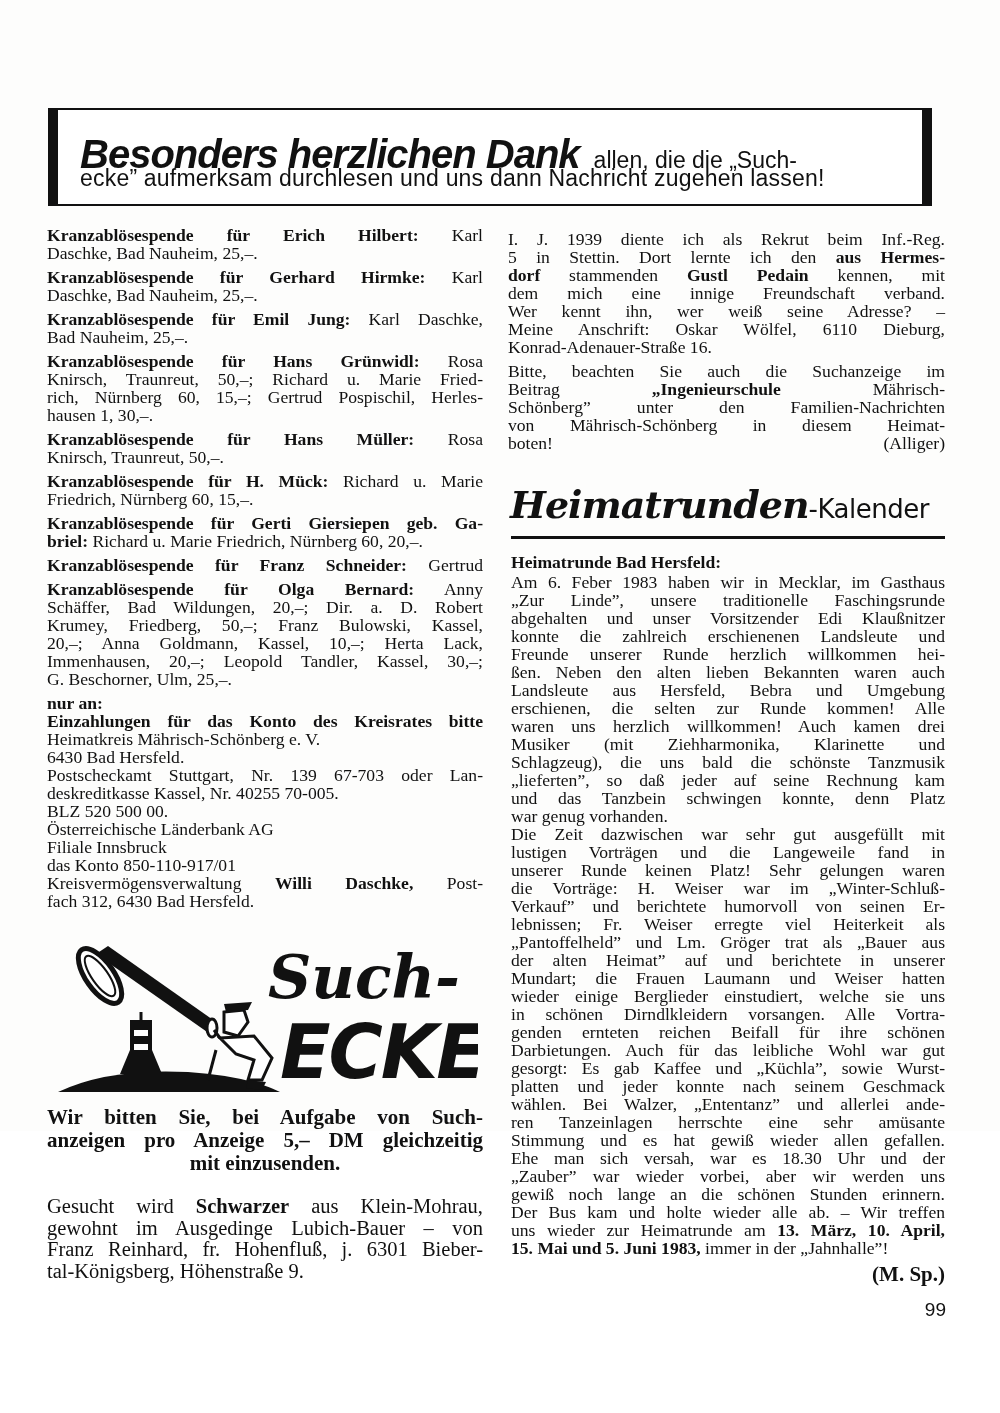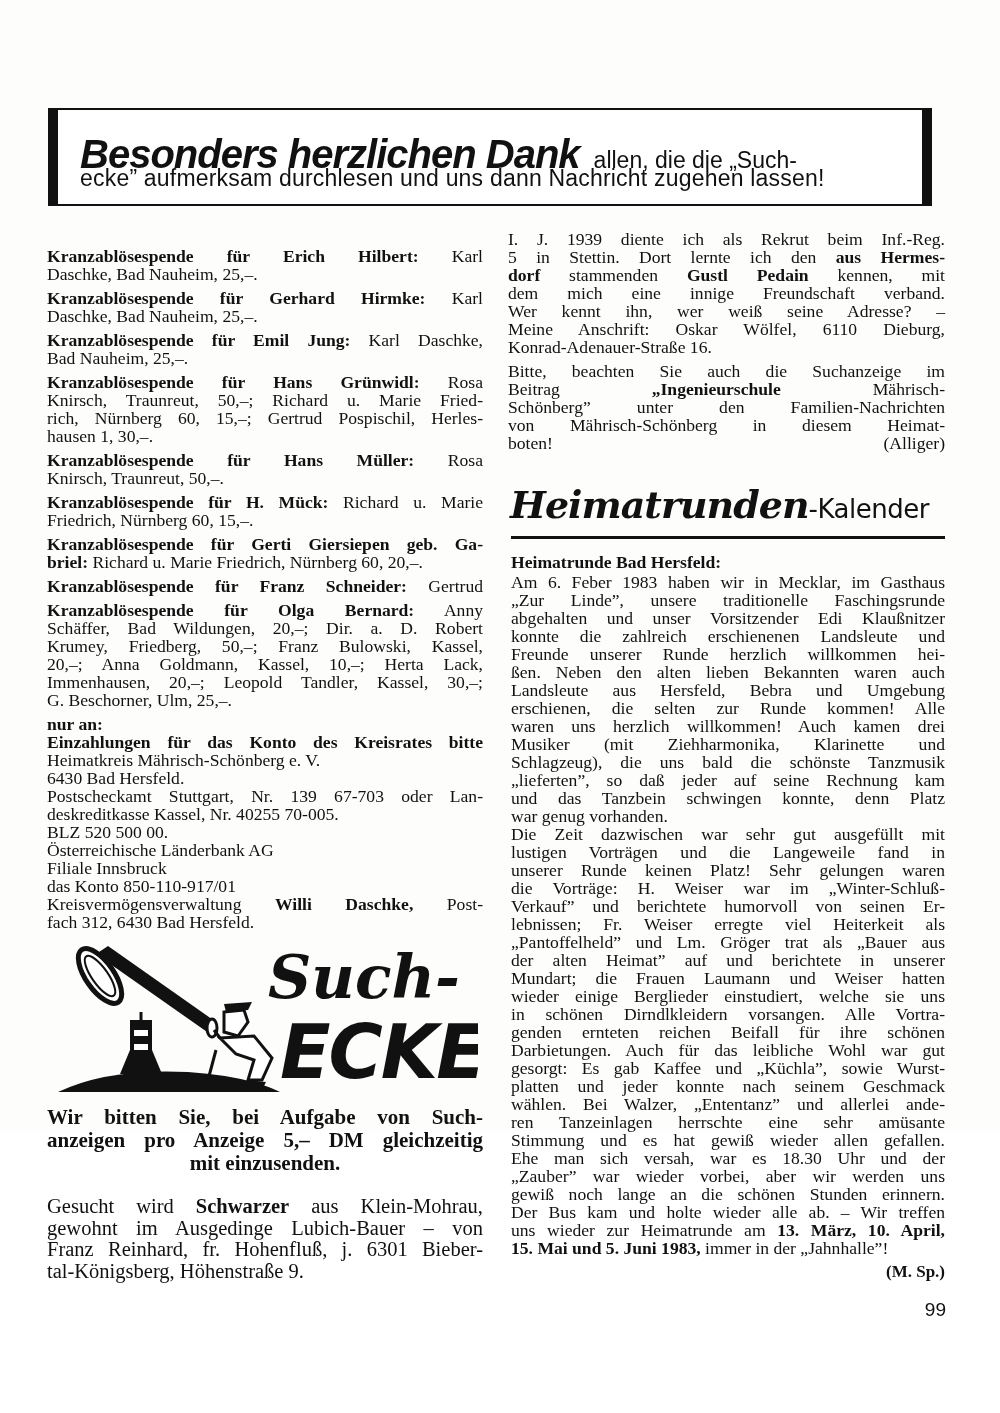--- a/index.html
+++ b/index.html
@@ -12,21 +12,21 @@
     border: 2px solid #111; border-left: 10px solid #111; border-right: 10px solid #111;
     background: #fff; box-sizing: border-box;
   }
   .banner-line1 { position: absolute; left: 22px; top: 22px; white-space: nowrap; font-family: "Liberation Sans", sans-serif; }
   .banner-title { font-size: 40px; font-weight: bold; font-style: italic; letter-spacing: -1px; }
   .banner-sub1 { font-size: 23px; margin-left: 14px; }
   .banner-line2 { position: absolute; left: 22px; top: 55px; font-family: "Liberation Sans", sans-serif; font-size: 23px; white-space: nowrap; letter-spacing: 0.2px; }
 
   
   .col { position: absolute; font-family: "Liberation Serif", serif; font-size: 17.6px; line-height: 18px; text-align: justify; }
-  .col-left { left: 47px; top: 247px; width: 436px; }
+  .col-left { left: 47px; top: 226px; width: 436px; }
   .col-right { left: 508px; top: 230px; width: 437px; }
   .para { margin: 0 0 6px 0; }
   b { font-weight: bold; }
   .line { display: block; text-align: justify; text-align-last: justify; }
   .line.last { text-align-last: left; }
 
   
   .logo { position: absolute; left: 48px; top: 940px; width: 430px; height: 160px; }
 
   .notice { position: absolute; left: 47px; top: 1106px; width: 436px; font-family: "Liberation Serif", serif; font-weight: bold; font-size: 21px; line-height: 23px; text-align: center; }
@@ -37,21 +37,21 @@
 
   
   .hk-heading { position: absolute; left: 510px; top: 482px; width: 436px; height: 48px; white-space: nowrap; }
   .hk-script { font-family: "DejaVu Serif", serif; font-weight: bold; font-style: italic; font-size: 38px; letter-spacing: -1px; }
   .hk-kal { font-family: "DejaVu Sans", sans-serif; font-weight: normal; font-size: 26px; letter-spacing: -0.5px; margin-top: 42px; }
   .hk-rule { position: absolute; left: 511px; top: 536px; width: 434px; height: 3px; background: #111; }
 
   .hb-sub { position: absolute; left: 511px; top: 552px; font-family: Liberation Serif, serif; font-weight: bold; font-size: 17.6px; }
   .hb-body { position: absolute; left: 511px; top: 573px; width: 434px; font-family: "Liberation Serif", serif; font-size: 17.6px; line-height: 18px; }
 
-  .signoff { position: absolute; right: 55px; top: 1262px; font-family: "Liberation Serif", serif; font-weight: bold; font-size: 17px; }
+  .signoff { position: absolute; right: 55px; top: 1262px; font-family: "Liberation Serif", serif; font-weight: bold; font-size: 21px; }
   .pagenum { position: absolute; right: 54px; top: 1299px; font-family: "Liberation Sans", sans-serif; font-size: 19px; }
   .alliger-row { display: flex; justify-content: space-between; align-items: flex-end; }
 </style>
 </head>
 <body>
 
 <div class="page">
 
   <div class="banner">
     <div class="banner-line1">

